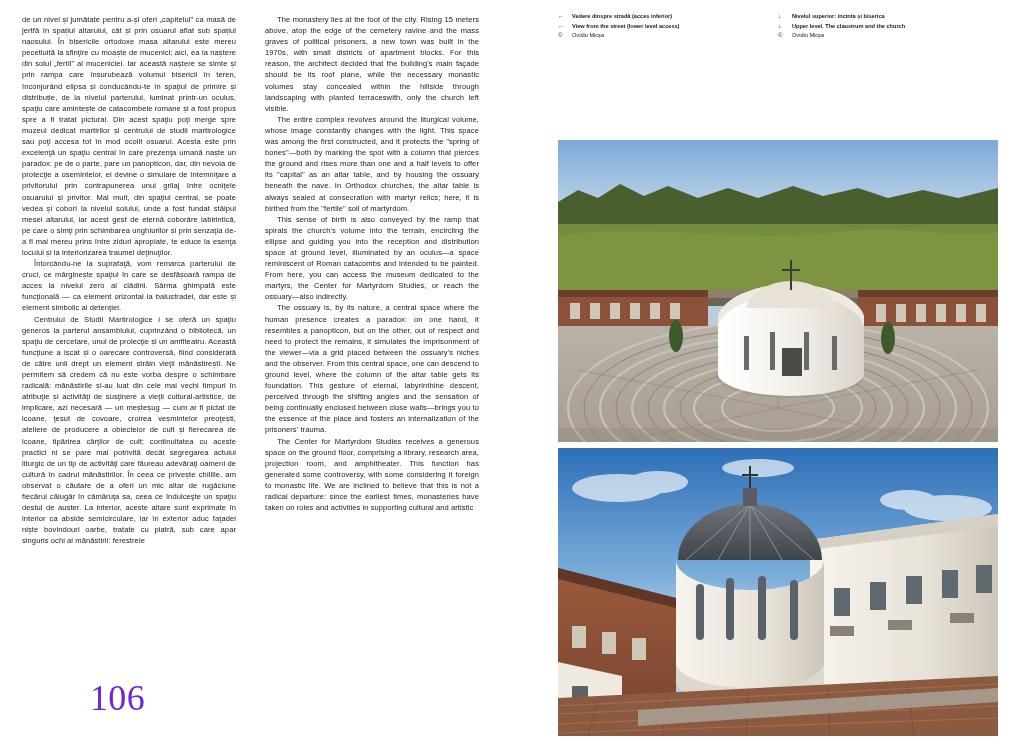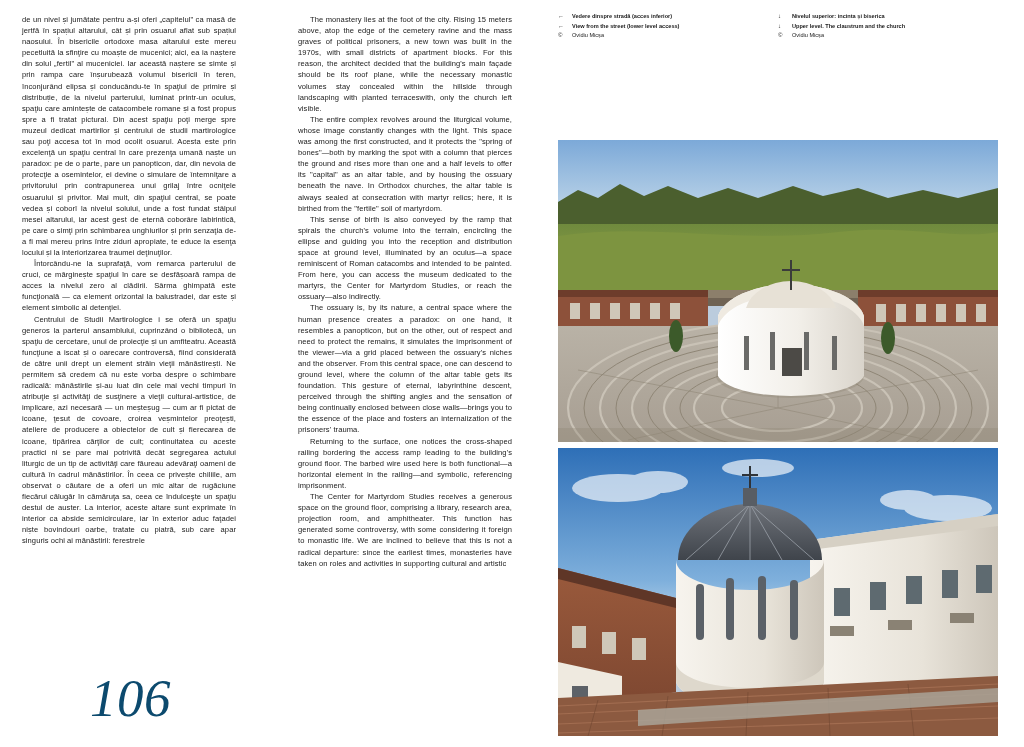--- a/index.html
+++ b/index.html
@@ -33,38 +33,37 @@
     top: 14px;
     width: 214px;
     font-size: 7.55px;
     line-height: 11.1px;
     text-align: justify;
     color: #1a1a1a;
     letter-spacing: 0.01em;
     hyphens: auto;
   }
   .col-1 { left: 22px; }
-  .col-2 { left: 265px; margin-left: 33px; }
+  .col-2 { left: 265px; }
   .col p {
     margin: 0;
   }
   .col p.indent {
     text-indent: 12px;
   }
   .folio {
     position: absolute;
     left: 90px;
     top: 672px;
-    font-size: 53px;
+    font-size: 36px;
     line-height: 53px;
     letter-spacing: 0.01em;
-    color: #0c4a6e;
+    color: #6d28d9;
     font-family: "Liberation Serif", serif;
     font-weight: 400;
-    font-style: italic;
   }
 
   
   .page-right {
     position: absolute;
     left: 512px;
     top: 0;
     width: 512px;
     height: 747px;
     background: #ffffff;
@@ -138,21 +137,20 @@
       <p>de un nivel și jumătate pentru a-și oferi „capitelul” ca masă de jertfă în spațiul altarului, cât și prin osuarul aflat sub spațiul naosului. În bisericile ortodoxe masa altarului este mereu pecetluită la sfinţire cu moaște de mucenici; aici, ea ia naștere din solul „fertil” al muceniciei. Iar această naștere se simte și prin rampa care înșurubează volumul bisericii în teren, înconjurând elipsa și conducându-te în spaţiul de primire și distribuție, de la nivelul parterului, luminat printr-un oculus, spaţiu care amintește de catacombele romane și a fost propus spre a fi tratat pictural. Din acest spaţiu poţi merge spre muzeul dedicat martirilor și centrului de studii martirologice sau poţi accesa tot în mod ocolit osuarul. Acesta este prin excelenţă un spaţiu central în care prezenţa umană naște un paradox: pe de o parte, pare un panopticon, dar, din nevoia de protecţie a oseminte­lor, ei devine o simulare de întemniţare a privitorului prin contrapunerea unui grilaj între ocniţele osuarului și privitor. Mai mult, din spaţiul central, se poate vedea și coborî la nivelul solului, unde a fost fundat stâlpul mesei altarului, iar acest gest de eternă coborâre labirintică, pe care o simţi prin schimbarea unghiurilor și prin senzaţia de-a fi mai mereu prins între ziduri apropiate, te educe la esenţa locului și la interiorizarea traumei deţinuţilor.</p>
       <p class="indent">Întorcându-ne la suprafaţă, vom remarca parterului de cruci, ce mărginește spaţiul în care se desfășoară rampa de acces la nivelul zero al clădirii. Sârma ghimpată este funcţională — ca element orizontal la balustradei, dar este și element simbolic al detenţiei.</p>
       <p class="indent">Centrului de Studii Martirologice i se oferă un spaţiu generos la parterul ansamblului, cuprinzând o bibliotecă, un spaţiu de cercetare, unul de proiecţie și un amfiteatru. Această funcţiune a iscat și o oarecare controversă, fiind considerată de către unii drept un element străin vieţii mănăstirești. Ne permitem să credem că nu este vorba despre o schimbare radicală: mănăstirile și-au luat din cele mai vechi timpuri în atribuţie și activităţi de susţinere a vieţii cultural-artistice, de implicare, azi necesară — un meșteșug — cum ar fi pictat de icoane, ţesut de covoare, croirea veșmintelor preoţești, ateliere de producere a obiectelor de cult și fierecarea de icoane, tipărirea cărţilor de cult; continuitatea cu aceste practici ni se pare mai potrivită decât segregarea actului liturgic de un tip de activităţi care făureau adevăraţi oameni de cultură în cadrul mănăstirilor. În ceea ce privește chiliile, am observat o căutare de a oferi un mic altar de rugăciune fiecărui călugăr în cămăruţa sa, ceea ce îndulceşte un spaţiu destul de auster. La interior, aceste altare sunt exprimate în interior ca abside semicirculare, iar în exterior aduc faţadei niște bovindouri oarbe, tratate cu piatră, sub care apar singuris ochi ai mănăstirii: ferestrele</p>
     </div>
 
     <div class="col col-2">
       <p class="indent">The monastery lies at the foot of the city. Rising 15 meters above, atop the edge of the cemetery ravine and the mass graves of political prisoners, a new town was built in the 1970s, with small districts of apartment blocks. For this reason, the architect decided that the building's main façade should be its roof plane, while the necessary monastic volumes stay concealed within the hillside through landscaping with planted terraceswith, only the church left visible.</p>
       <p class="indent">The entire complex revolves around the liturgical volume, whose image constantly changes with the light. This space was among the first constructed, and it protects the "spring of bones"—both by marking the spot with a column that pierces the ground and rises more than one and a half levels to offer its "capital" as an altar table, and by housing the ossuary beneath the nave. In Orthodox churches, the altar table is always sealed at consecration with martyr relics; here, it is birthed from the "fertile" soil of martyrdom.</p>
       <p class="indent">This sense of birth is also conveyed by the ramp that spirals the church's volume into the terrain, encircling the ellipse and guiding you into the reception and distribution space at ground level, illuminated by an oculus—a space reminiscent of Roman catacombs and intended to be painted. From here, you can access the museum dedicated to the martyrs, the Center for Martyrdom Studies, or reach the ossuary—also indirectly.</p>
       <p class="indent">The ossuary is, by its nature, a central space where the human presence creates a paradox: on one hand, it resembles a panopticon, but on the other, out of respect and need to protect the remains, it simulates the imprisonment of the viewer—via a grid placed between the ossuary's niches and the observer. From this central space, one can descend to ground level, where the column of the altar table gets its foundation. This gesture of eternal, labyrinthine descent, perceived through the shifting angles and the sensation of being continually enclosed between close walls—brings you to the essence of the place and fosters an internalization of the prisoners' trauma.</p>
-      <p class="indent">Returning to the surface, one notices the cross-shaped railing bordering the access ramp leading to the building's ground floor. The barbed wire used here is both functional—a horizontal element in the railing—and symbolic, referencing imprisonment.</p>
       <p class="indent">The Center for Martyrdom Studies receives a generous space on the ground floor, comprising a library, research area, projection room, and amphitheater. This function has generated some controversy, with some considering it foreign to monastic life. We are inclined to believe that this is not a radical departure: since the earliest times, monasteries have taken on roles and activities in supporting cultural and artistic</p>
     </div>
 
     <div class="folio">106</div>
   </div>
 
   <div class="page-right">
 
     <div class="captions">
       <div class="cap-grid">

